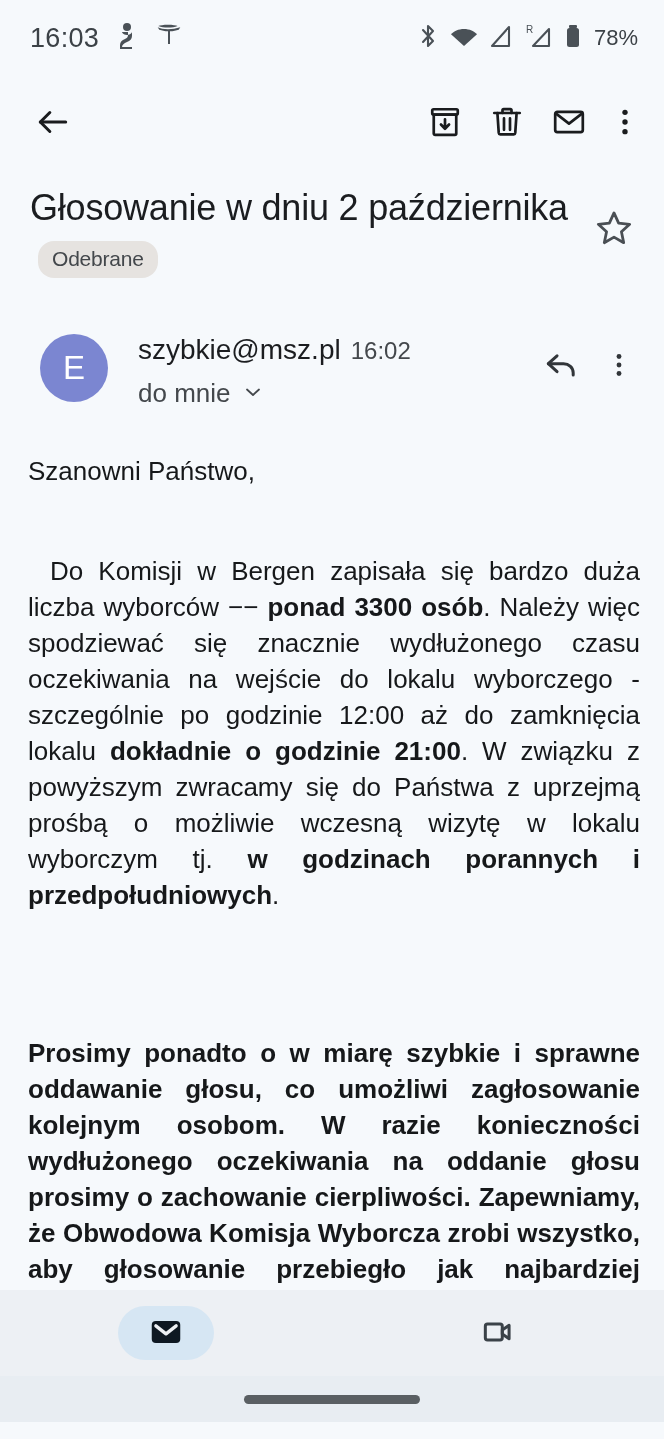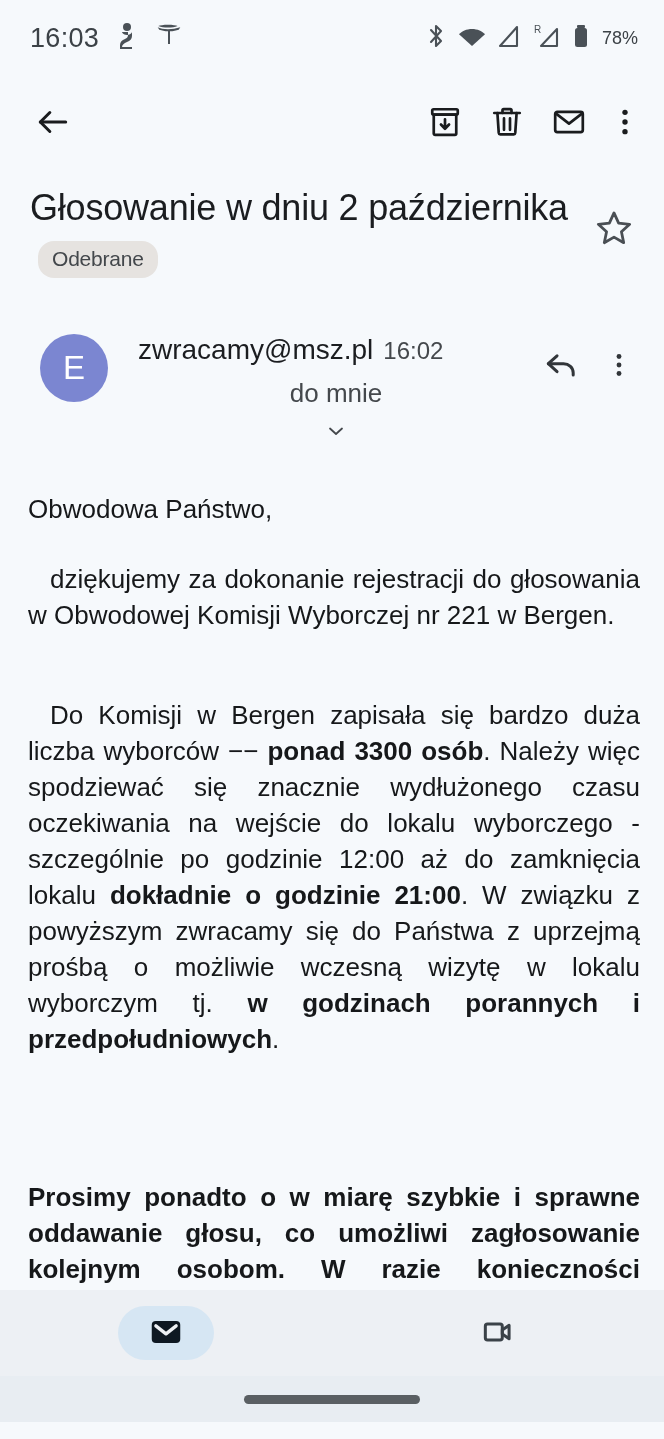--- a/index.html
+++ b/index.html
@@ -32,21 +32,21 @@
     flex: 0 0 76px;
     display: flex;
     align-items: center;
     justify-content: space-between;
     padding: 0 26px 0 30px;
     color: #4A5157;
   }
   .sb-left { display: flex; align-items: center; gap: 17px; }
   .sb-time { font-size: 27px; letter-spacing: .3px; color: #3C4247; }
   .sb-right { display: flex; align-items: center; gap: 9px; }
-  .sb-batt-text { font-size: 18px; color: #3C4247; margin-left: 3px; }
+  .sb-batt-text { font-size: 22px; color: #3C4247; margin-left: 3px; }
   .ico { display: block; }
 
   
   .toolbar {
     height: 92px;
     flex: 0 0 92px;
     display: flex;
     align-items: center;
     padding: 0 14px 0 22px;
   }
@@ -145,21 +145,20 @@
     font-size: 28px;
     color: #1B1D20;
     font-weight: 400;
   }
   .sender-time { font-size: 24px; color: #44484C; }
   .sender-line2 {
     display: flex;
     align-items: center;
     gap: 10px;
     margin-top: 12px;
-    flex-direction: column;
   }
   .sender-to { font-size: 26px; color: #44484C; }
   .sender-actions {
     flex: 0 0 auto;
     display: flex;
     align-items: center;
     gap: 10px;
     padding-top: 6px;
   }
   .sa-btn {
@@ -336,21 +335,21 @@
         <svg width="42" height="42" viewBox="0 0 24 24" fill="none" stroke="#4A4F54" stroke-width="1.6" stroke-linejoin="round">
           <path d="M12 3.4l2.65 5.78 6.3.7-4.7 4.3 1.3 6.2L12 17.2l-5.55 3.18 1.3-6.2-4.7-4.3 6.3-.7z"></path>
         </svg>
       </button>
     </div>
 
     <div class="sender-row">
       <div class="avatar">E</div>
       <div class="sender-mid">
         <div class="sender-line1">
-          <span class="sender-email">zwracamy@msz.pl</span>
+          <span class="sender-email">szybkie@msz.pl</span>
           <span class="sender-time">16:02</span>
         </div>
         <div class="sender-line2">
           <span class="sender-to">do mnie</span>
           <span>
             <svg width="24" height="24" viewBox="0 0 24 24" fill="none" stroke="#44484C" stroke-width="1.8" stroke-linecap="round" stroke-linejoin="round">
               <path d="M6 9.5l6 5.5 6-5.5"></path>
             </svg>
           </span>
         </div>
@@ -366,23 +365,22 @@
           <svg width="30" height="30" viewBox="0 0 24 24" fill="#32363A">
             <circle cx="12" cy="5.2" r="1.95"></circle>
               <circle cx="12" cy="12" r="1.95"></circle>
               <circle cx="12" cy="18.8" r="1.95"></circle>
           </svg>
         </button>
       </div>
     </div>
 
     <div class="msgbody">
-      <p class="p-greeting">Obwodowa Państwo,</p>
-
-      <p class="p-just p-indent">dziękujemy za dokonanie rejestracji do głosowania w Obwodowej Komisji Wyborczej nr 221 w Bergen.</p>
+      <p class="p-greeting">Szanowni Państwo,</p>
+
 
       <p class="p-just p-indent p-gap-lg"><span>Do Komisji w Bergen zapisała się bardzo duża liczba wyborców −− </span><b>ponad 3300 osób</b><span>. Należy więc spodziewać się znacznie wydłużonego czasu oczekiwania na wejście do lokalu wyborczego - szczególnie po godzinie 12:00 aż do zamknięcia lokalu </span><b>dokładnie o godzinie 21:00</b><span>. W związku z powyższym zwracamy się do Państwa z uprzejmą prośbą o możliwie wczesną wizytę w lokalu wyborczym tj. </span><b>w godzinach porannych i przedpołudniowych</b><span>.</span></p>
 
       <p class="p-just p-bold p-gap-xl">Prosimy ponadto o w miarę szybkie i sprawne oddawanie głosu, co umożliwi zagłosowanie kolejnym osobom. W razie konieczności wydłużonego oczekiwania na oddanie głosu prosimy o zachowanie cierpliwości. Zapewniamy, że Obwodowa Komisja Wyborcza zrobi wszystko, aby głosowanie przebiegło jak najbardziej sprawnie i bez zbędnej zwłoki.</p>
 
     </div>
   </div>
 
   <div class="bottomnav">
     <button class="navitem" title="Poczta">

